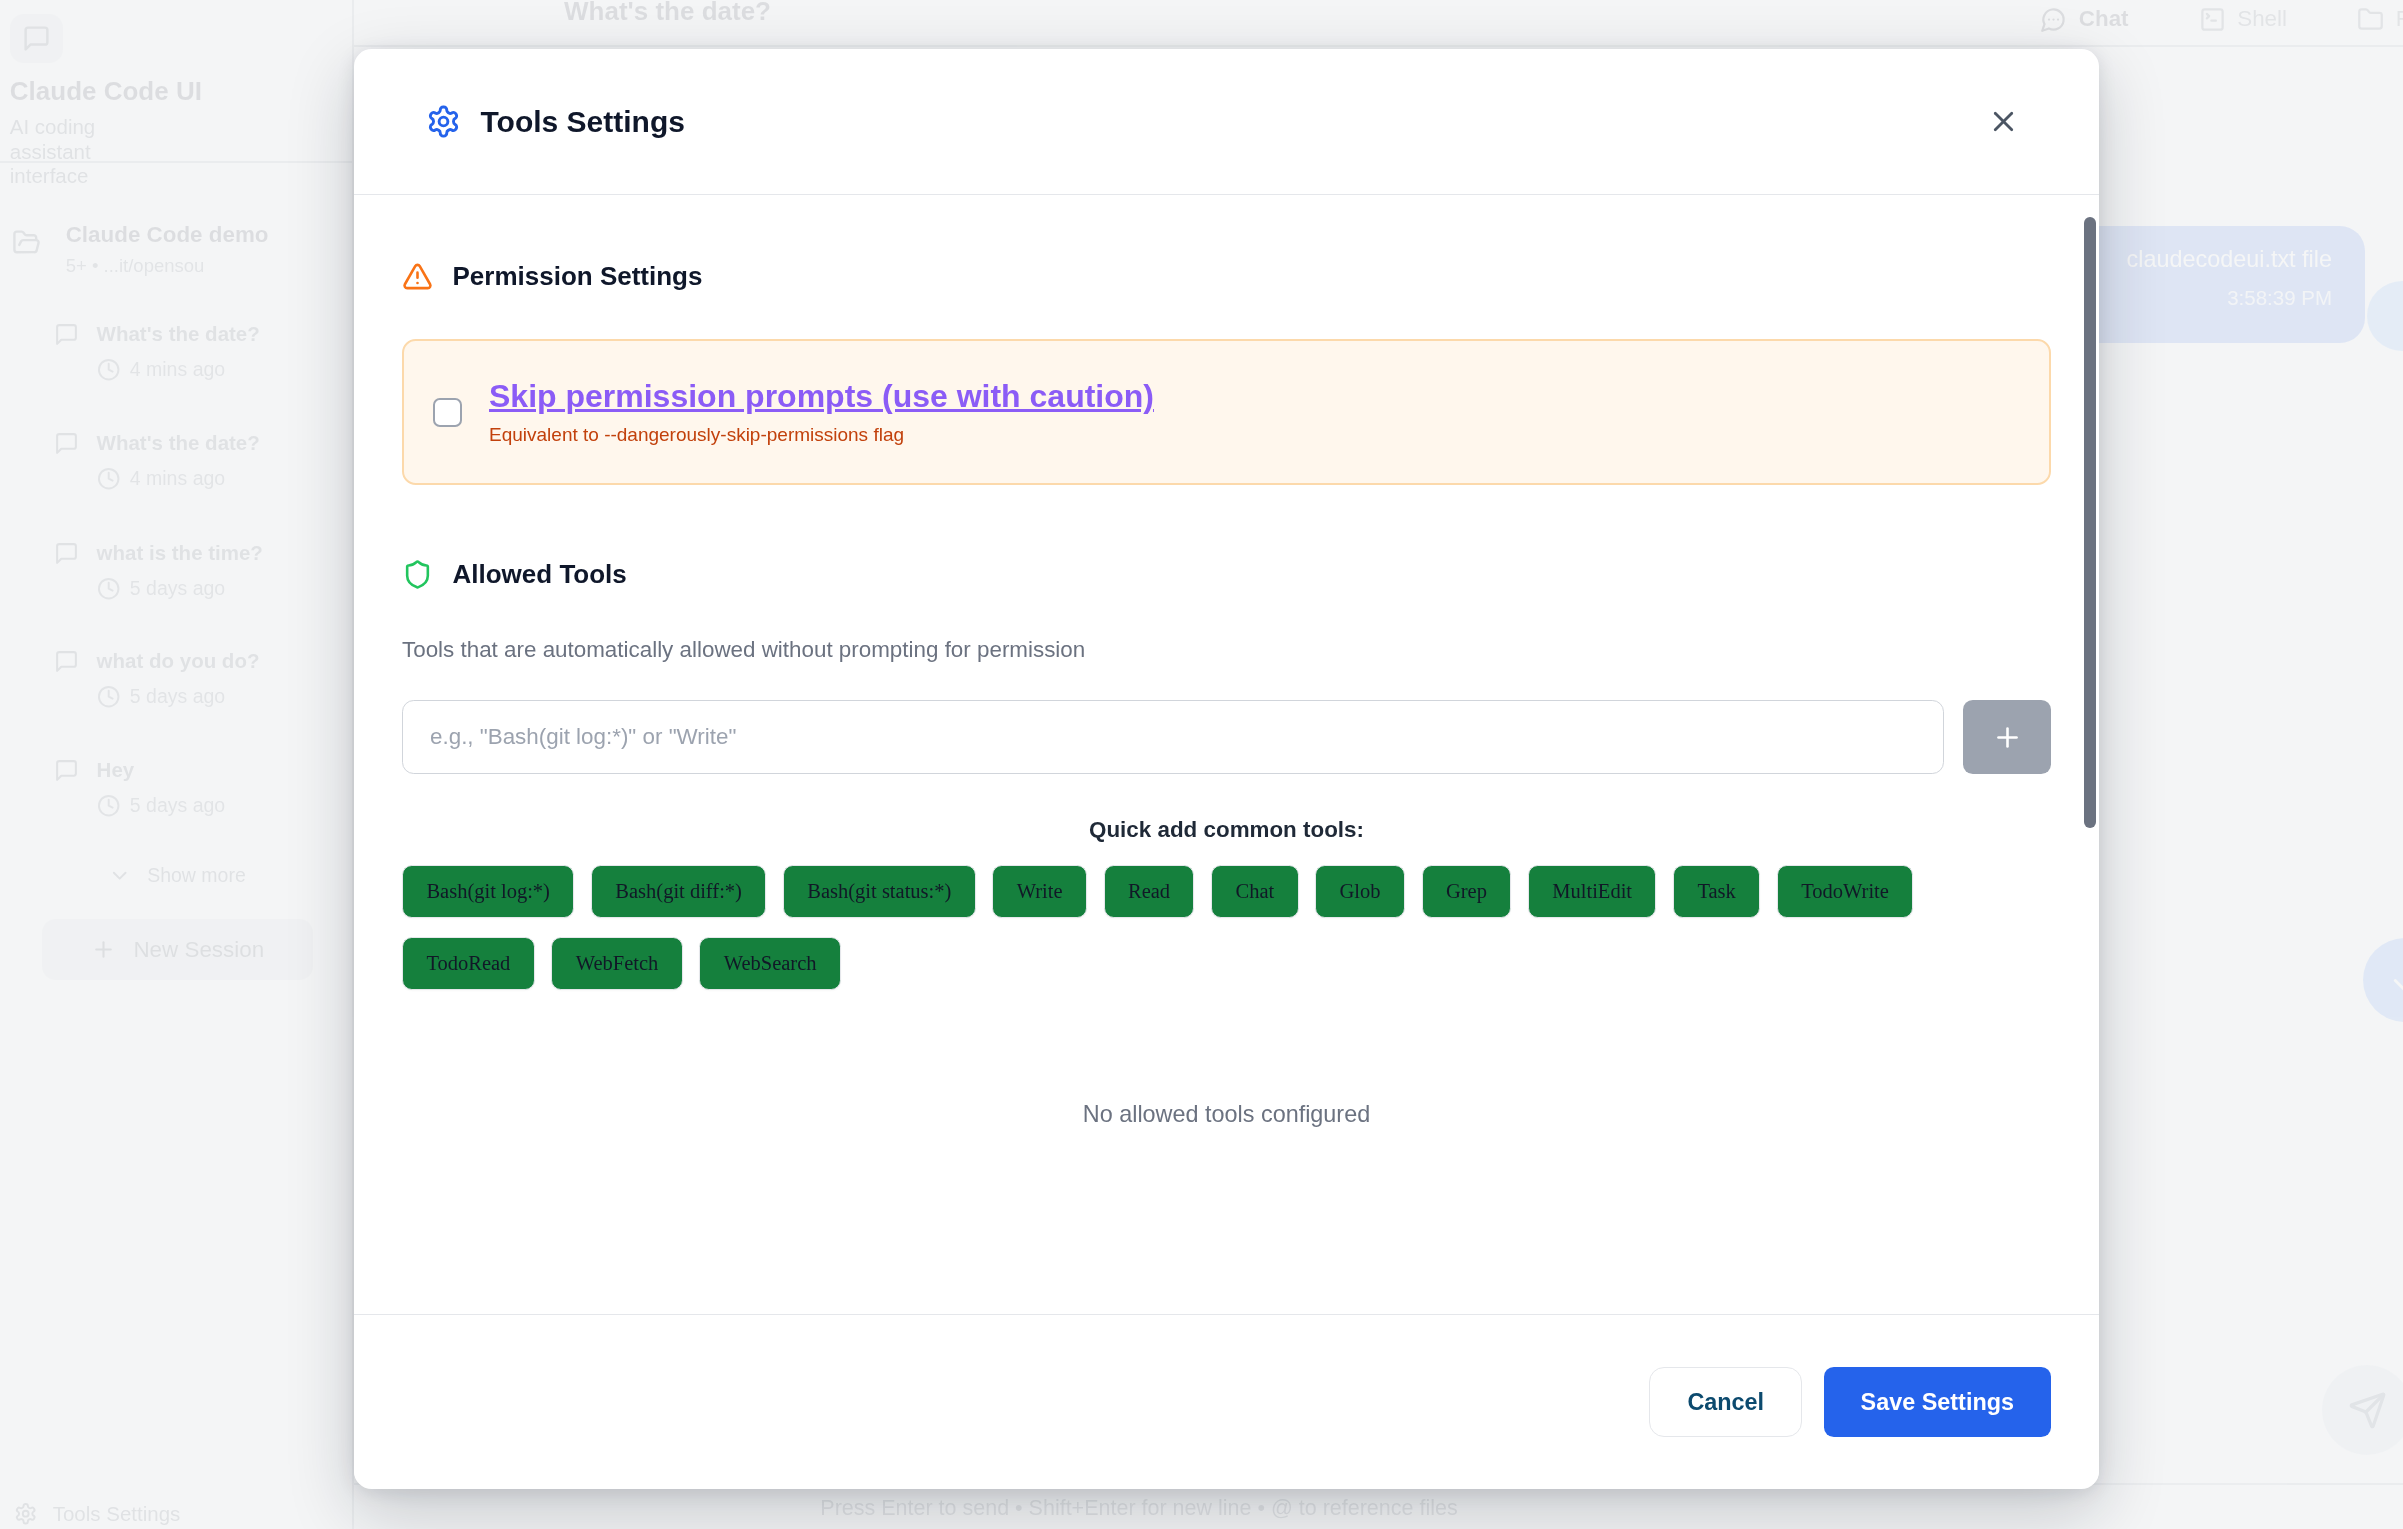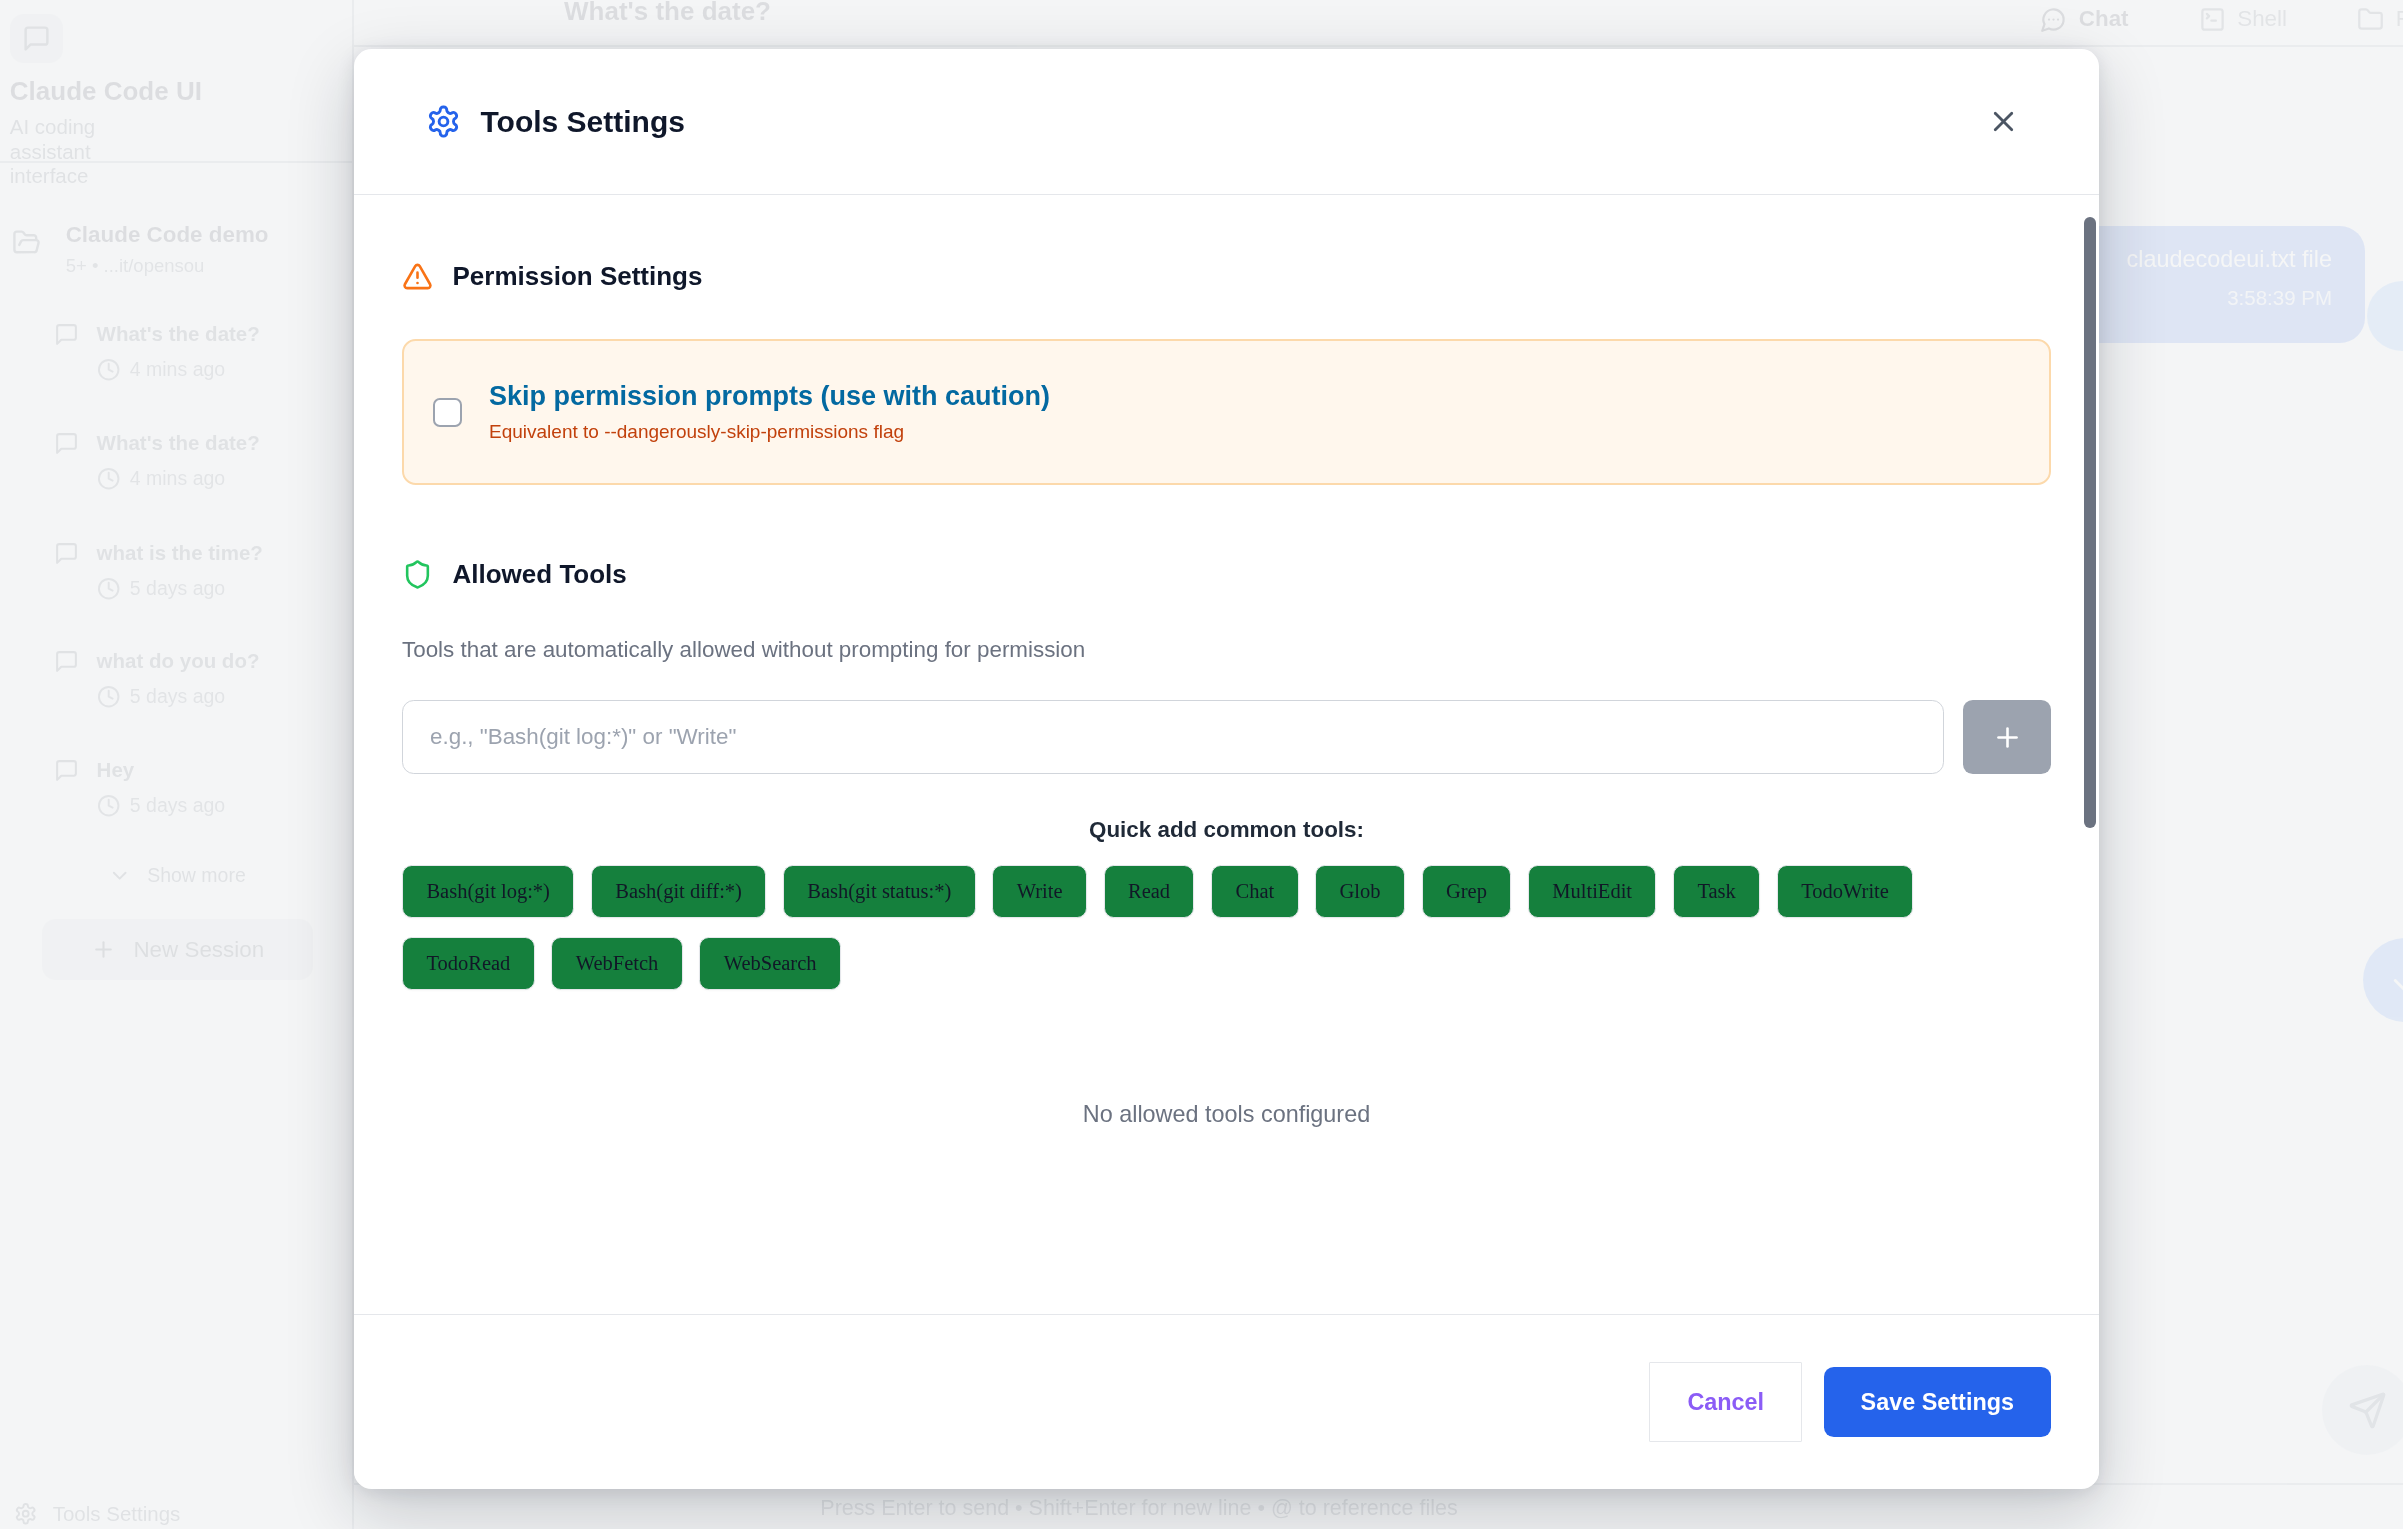--- a/index.html
+++ b/index.html
@@ -50,36 +50,36 @@
   .gear { color:#2563eb; }
   .m-close { background:none; border:none; color:#4b5563; cursor:pointer; width:43px; height:43px; display:flex; align-items:center; justify-content:center; }
   .m-body { height:1119px; overflow:hidden; padding:66px 48px 0 48px; position:relative; }
   .sec-head { display:flex; align-items:center; gap:19.5px; }
   .sec-head h2 { font-size:26px; font-weight:700; color:#0f172a; }
   .tri-orange { color:#f97316; }
   .tri-red { color:#ef4444; }
   .shield { color:#22c55e; }
   .perm-box { margin-top:47px; height:146px; background:#fff7ed; border:2px solid #fcd9ab; border-radius:13.7px; display:flex; align-items:center; gap:27px; padding:0 29px; }
   .chk { width:29px; height:29px; border:2px solid #9ca3af; border-radius:6.8px; background:#fff; flex:none; cursor:pointer; }
-  .perm-title { font-size:27px; font-weight:700; color:#0369a1; }
+  .perm-title { font-size:32px; font-weight:700; color:#8b5cf6;text-decoration:underline; }
   .perm-sub { font-size:19px; color:#c2410c; margin-top:8.8px; }
   .sec-allowed { margin-top:74px; }
   .desc { margin-top:47px; font-size:22.4px; color:#6b7280; }
   .input-row { margin-top:37px; display:flex; gap:19.5px; }
   .tool-input { flex:1; height:74px; border:1px solid #d1d5db; border-radius:11.7px; padding:0 27px; font-size:22.4px; color:#111827; font-family:"Liberation Sans", sans-serif; outline:none; }
   .tool-input::placeholder { color:#9ca3af; }
   .add-btn { width:88px; height:74px; background:#9ca3af; border:none; border-radius:9.8px; color:#fff; display:flex; align-items:center; justify-content:center; cursor:pointer; }
   .quick-label { margin-top:43px; font-size:22.4px; font-weight:700; color:#1f2937;text-align:center; }
   .tools-wrap { margin-top:22.4px; display:flex; flex-wrap:wrap; gap:19.5px 16.6px; }
   .tool-btn { background:#15803d; border:1px solid #e5e7eb; border-radius:9.8px; padding:13.7px 23.4px; font-size:20.5px; color:#111827; font-family:Liberation Serif, serif; cursor:pointer; box-shadow:0 1px 2px rgba(0,0,0,.03); }
   .empty { margin-top:111px; text-align:center; font-size:23.4px; color:#6b7280; }
   .sec-disallowed { margin-top:143px; }
   .m-scrollbar { position:absolute; right:2.9px; top:168px; width:11.7px; height:611px; background:#6b7280; border-radius:5.9px; cursor:pointer; }
   .m-foot { height:175px; border-top:1px solid #e5e7eb; display:flex; align-items:center; justify-content:flex-end; gap:21.5px; padding:0 48px; background:#fff; border-radius:0 0 17.6px 17.6px; }
-  .btn-cancel { height:80px; padding:0 37px; background:#fff; border:1px solid #e5e7eb; border-radius:1px; font-size:23.4px; font-weight:700; color:#8b5cf6; font-family:"Liberation Sans", sans-serif; cursor:pointer; }
+  .btn-cancel { height:70px; padding:0 37px; background:#fff; border:1px solid #e5e7eb; border-radius:15px; font-size:23.4px; font-weight:700; color:#0c4a6e; font-family:"Liberation Sans", sans-serif; cursor:pointer; }
   .btn-save { height:70px; padding:0 37px; background:#2563eb; border:none; border-radius:9.8px; font-size:23.4px; font-weight:700; color:#fff; font-family:"Liberation Sans", sans-serif; cursor:pointer; }
   svg { display:block; }
 </style>
 </head>
 <body>
 
 <div class="screen">
 
   <div class="backdrop">
 

